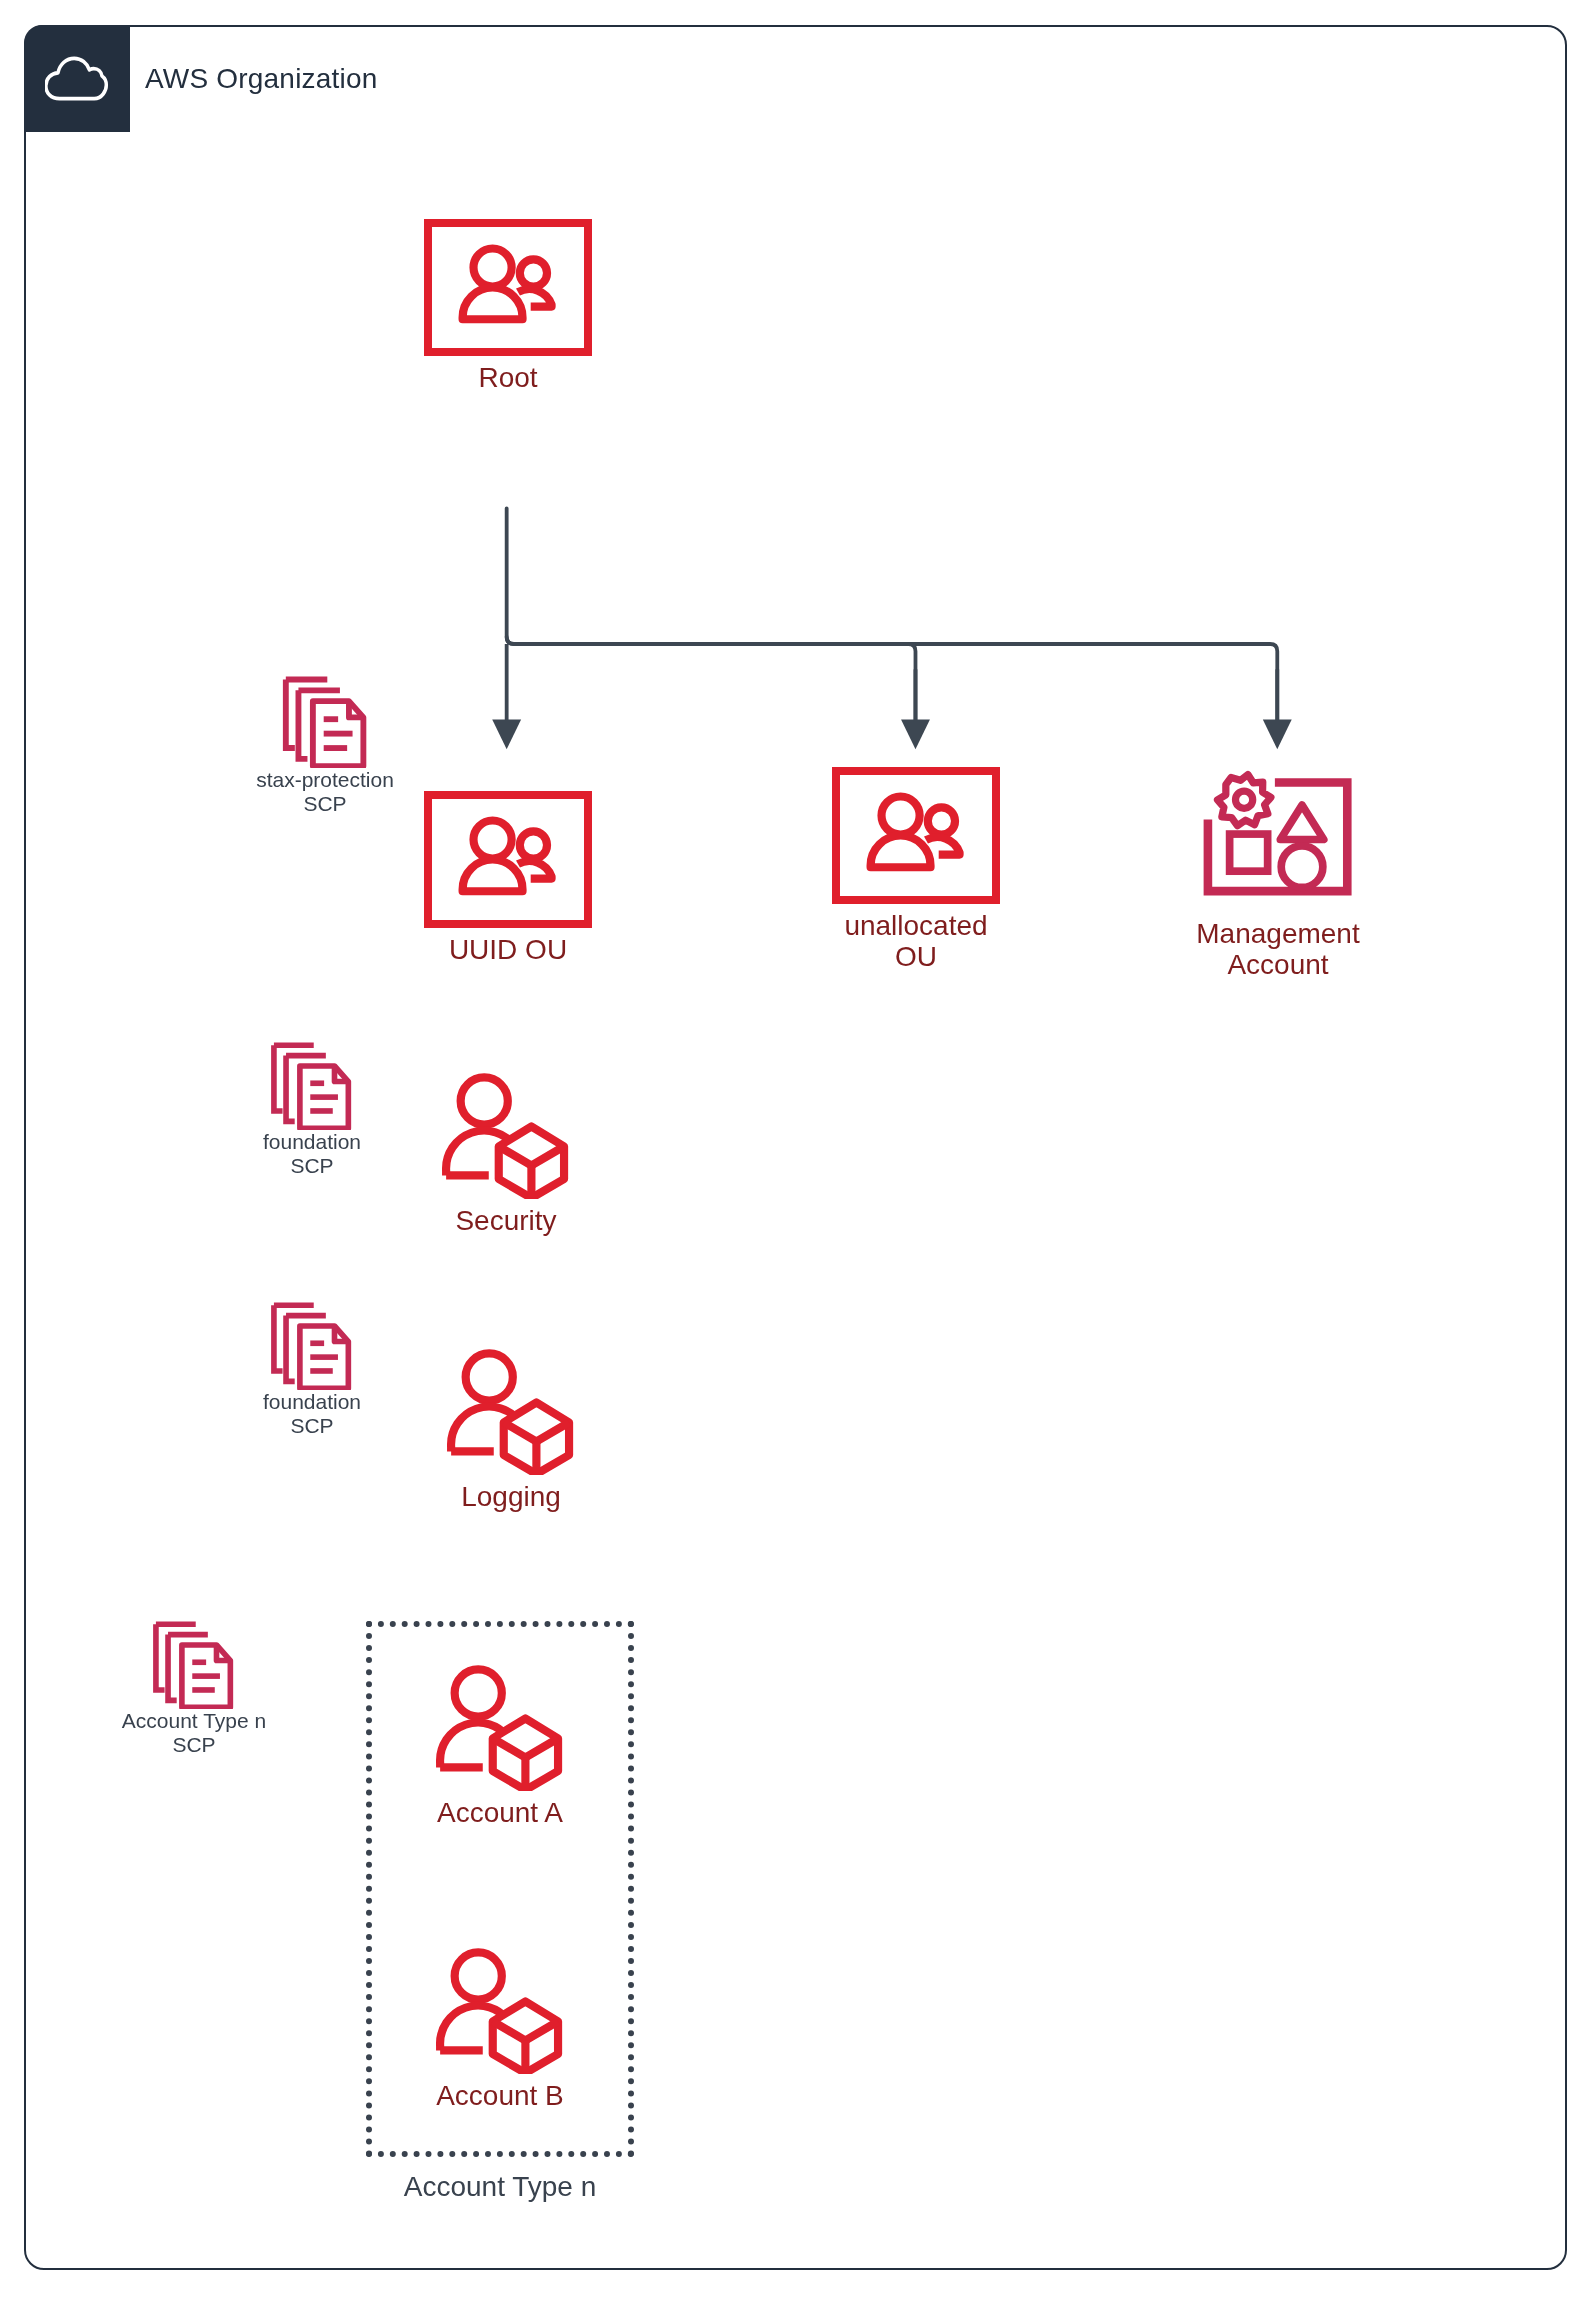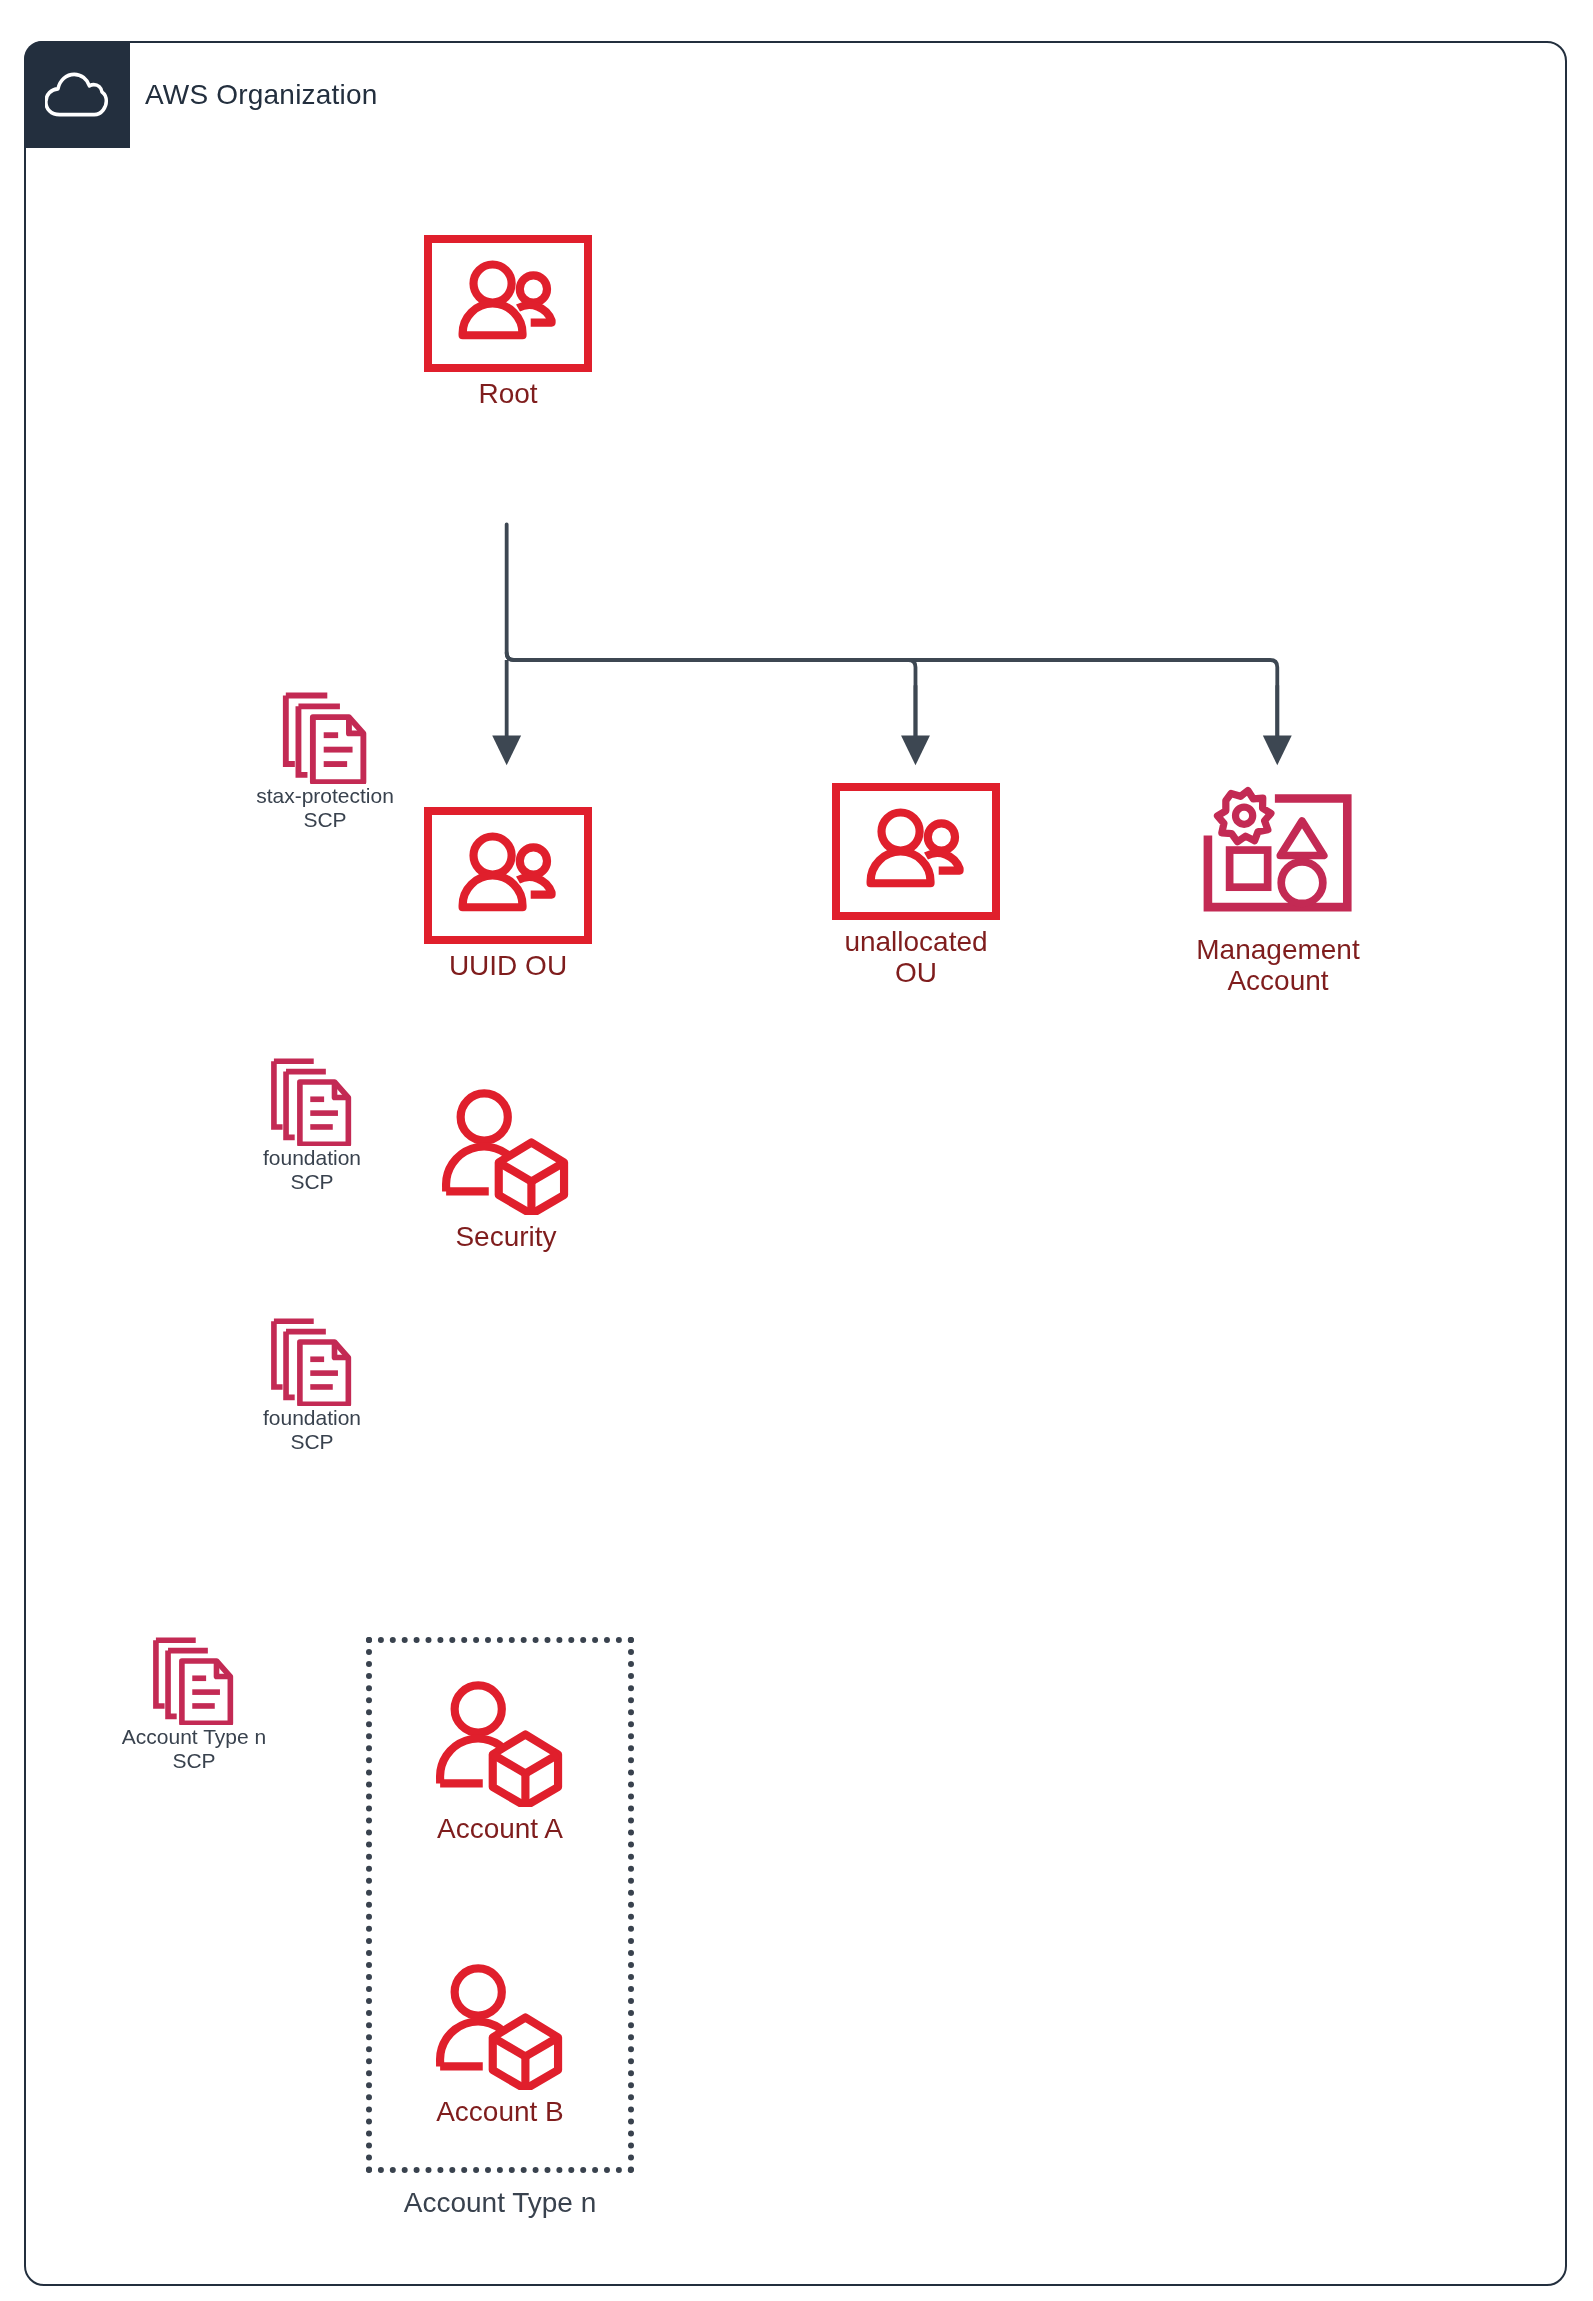--- a/index.html
+++ b/index.html
@@ -10,21 +10,21 @@
   body {
     width: 1594px;
     height: 2301px;
     font-family: "Liberation Sans", sans-serif;
     position: relative;
     overflow: hidden;
   }
 
   #canvas {
     position: absolute;
-    left: 0; top: 16px;
+    left: 0; top: 0;
     width: 1594px;
     height: 1890px;
   }
 
   
   .org-frame {
     position: absolute;
     left: 24.4px;
     top: 25px;
     width: 1543px;
@@ -276,20 +276,33 @@
         <path d="M82 30 L82 48 L98 48" fill="none" stroke="#c32a54" stroke-width="6.5" stroke-linejoin="round"></path>
         <path d="M54 50 L70 50" stroke="#c32a54" stroke-width="6.5" stroke-linecap="butt"></path>
         <path d="M54 66 L86 66" stroke="#c32a54" stroke-width="6.5" stroke-linecap="butt"></path>
         <path d="M54 82 L80 82" stroke="#c32a54" stroke-width="6.5" stroke-linecap="butt"></path>
       </svg>
     </div>
     <div class="node-label small">foundation
 SCP</div>
   </div>
 
+  <div class="node" style="left:423px; top:1348px; width:176px;">
+    <div class="icon-wrap">
+      <svg width="138" height="127" viewBox="0 0 152 140" aria-hidden="true">
+        <circle cx="52" cy="32" r="26" fill="none" stroke="#e01f2c" stroke-width="9"></circle>
+        <path d="M10 114 L10 109 A42 42 0 0 1 86 82" fill="none" stroke="#e01f2c" stroke-width="9" stroke-linecap="butt"></path>
+        <path d="M10 114 L57 114" fill="none" stroke="#e01f2c" stroke-width="9" stroke-linecap="butt"></path>
+        <path d="M104 60 L140 82 L140 118 L104 139 L68 118 L68 82 Z" fill="#ffffff" stroke="#e01f2c" stroke-width="9" stroke-linejoin="round"></path>
+        <path d="M68 82 L104 103 L140 82" fill="none" stroke="#e01f2c" stroke-width="9" stroke-linejoin="round"></path>
+        <path d="M104 103 L104 139" fill="none" stroke="#e01f2c" stroke-width="9" stroke-linejoin="round"></path>
+      </svg>
+    </div>
+    <div class="node-label">Logging</div>
+  </div>
 
   <div class="node" style="left:100px; top:1619px; width:188px;">
     <div class="icon-wrap">
       <svg width="98" height="90" viewBox="0 0 112 104" aria-hidden="true">
         <path d="M12 6 L58 6 M12 6 L12 82 L22 82" fill="none" stroke="#c32a54" stroke-width="6.5" stroke-linecap="butt"></path>
         <path d="M26 18 L72 18 M26 18 L26 94 L36 94" fill="none" stroke="#c32a54" stroke-width="6.5" stroke-linecap="butt"></path>
         <path d="M42 30 L82 30 L98 48 L98 102 L42 102 Z" fill="#ffffff" stroke="#c32a54" stroke-width="6.5" stroke-linejoin="round"></path>
         <path d="M82 30 L82 48 L98 48" fill="none" stroke="#c32a54" stroke-width="6.5" stroke-linejoin="round"></path>
         <path d="M54 50 L70 50" stroke="#c32a54" stroke-width="6.5" stroke-linecap="butt"></path>
         <path d="M54 66 L86 66" stroke="#c32a54" stroke-width="6.5" stroke-linecap="butt"></path>

